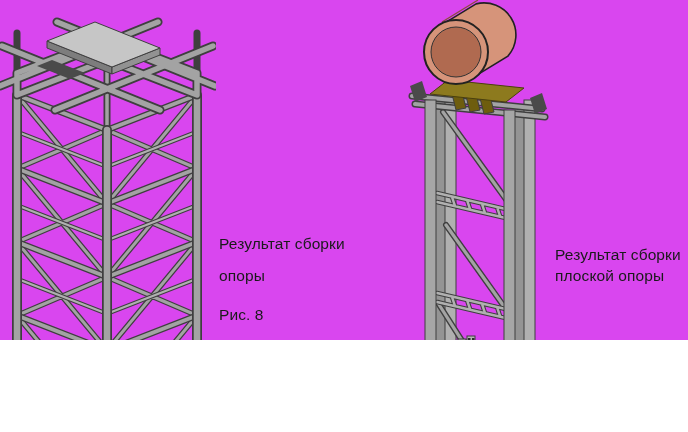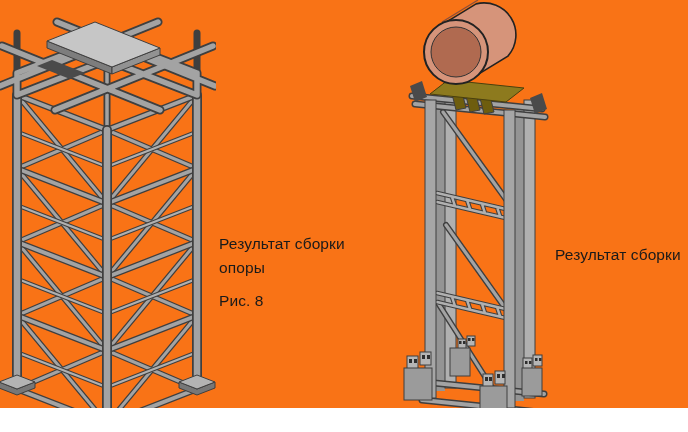--- a/index.html
+++ b/index.html
@@ -1,30 +1,30 @@
 <!DOCTYPE html>
 <html><head>
 <meta charset="utf-8">
 <style>
   html,body{margin:0;padding:0;}
   #page{
-    position:relative;width:688px;height:408px;background:#f97316;
+    position:relative;width:688px;height:340px;background:#d946ef;
     overflow:hidden;font-family:"Liberation Sans", sans-serif;
   }
   .fig-svg{position:absolute;top:0;}
   #fig-left{left:0;}
   #fig-right{left:392px;}
   .caption{
     position:absolute;color:#1a1a1a;font-size:15.5px;line-height:21px;
     letter-spacing:0.1px;
   }
   #caption-left{left:219px;top:233px;width:175px;}
   #caption-right{left:555px;top:244px;width:133px;}
-  .caption .line3{margin-top:3px;}
-  .fig-label{margin-top:12px;}
+  .caption .line3{margin-top:11px;}
+  .fig-label{margin-top:18px;}
   #caption-right .fig-label{margin-top:24px;}
 
   
   .sd{stroke:#3f3f3f;fill:none;stroke-linecap:round;}
   .sl{stroke:#a3a3a3;fill:none;stroke-linecap:round;}
   .sl2{stroke:#b0b0b0;fill:none;stroke-linecap:round;}
   .quad{stroke:#3f3f3f;stroke-width:1;}
 </style>
 </head>
 <body>
@@ -154,15 +154,16 @@
   </svg>
 
   <div id="caption-left" class="caption">
     <div>Результат сборки</div>
     <div class="line3">опоры</div>
     <div class="fig-label">Рис. 8</div>
   </div>
 
   <div id="caption-right" class="caption">
     <div>Результат сборки</div>
+    <div>плоской опоры</div>
   </div>
 
 </div>
 
 </body></html>

